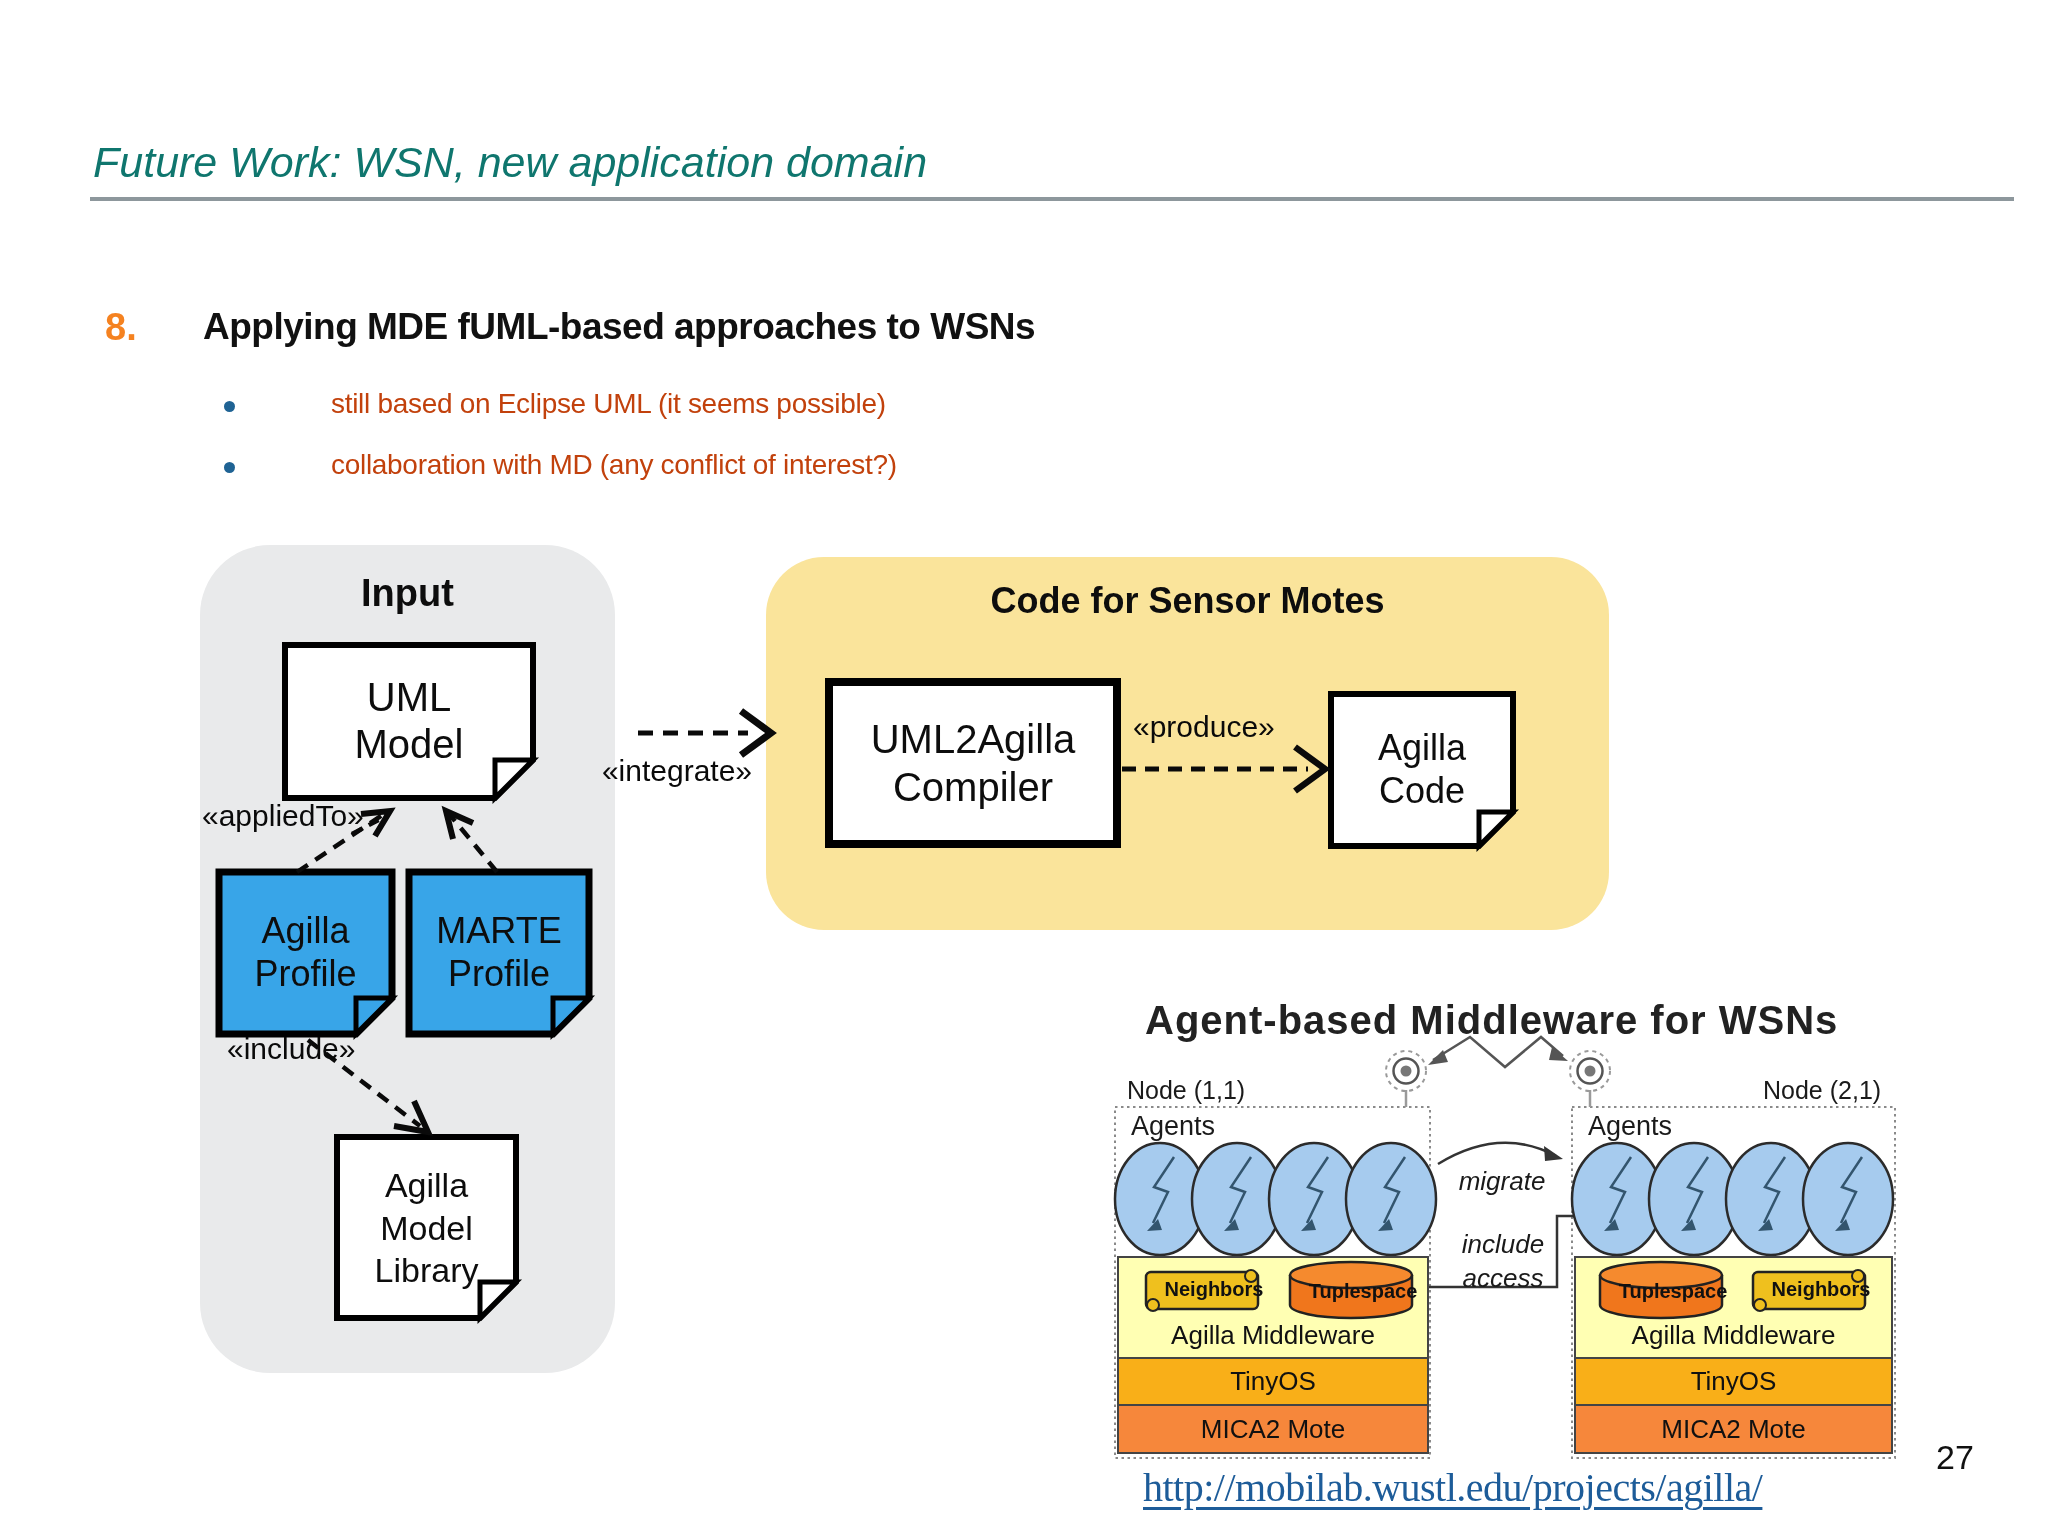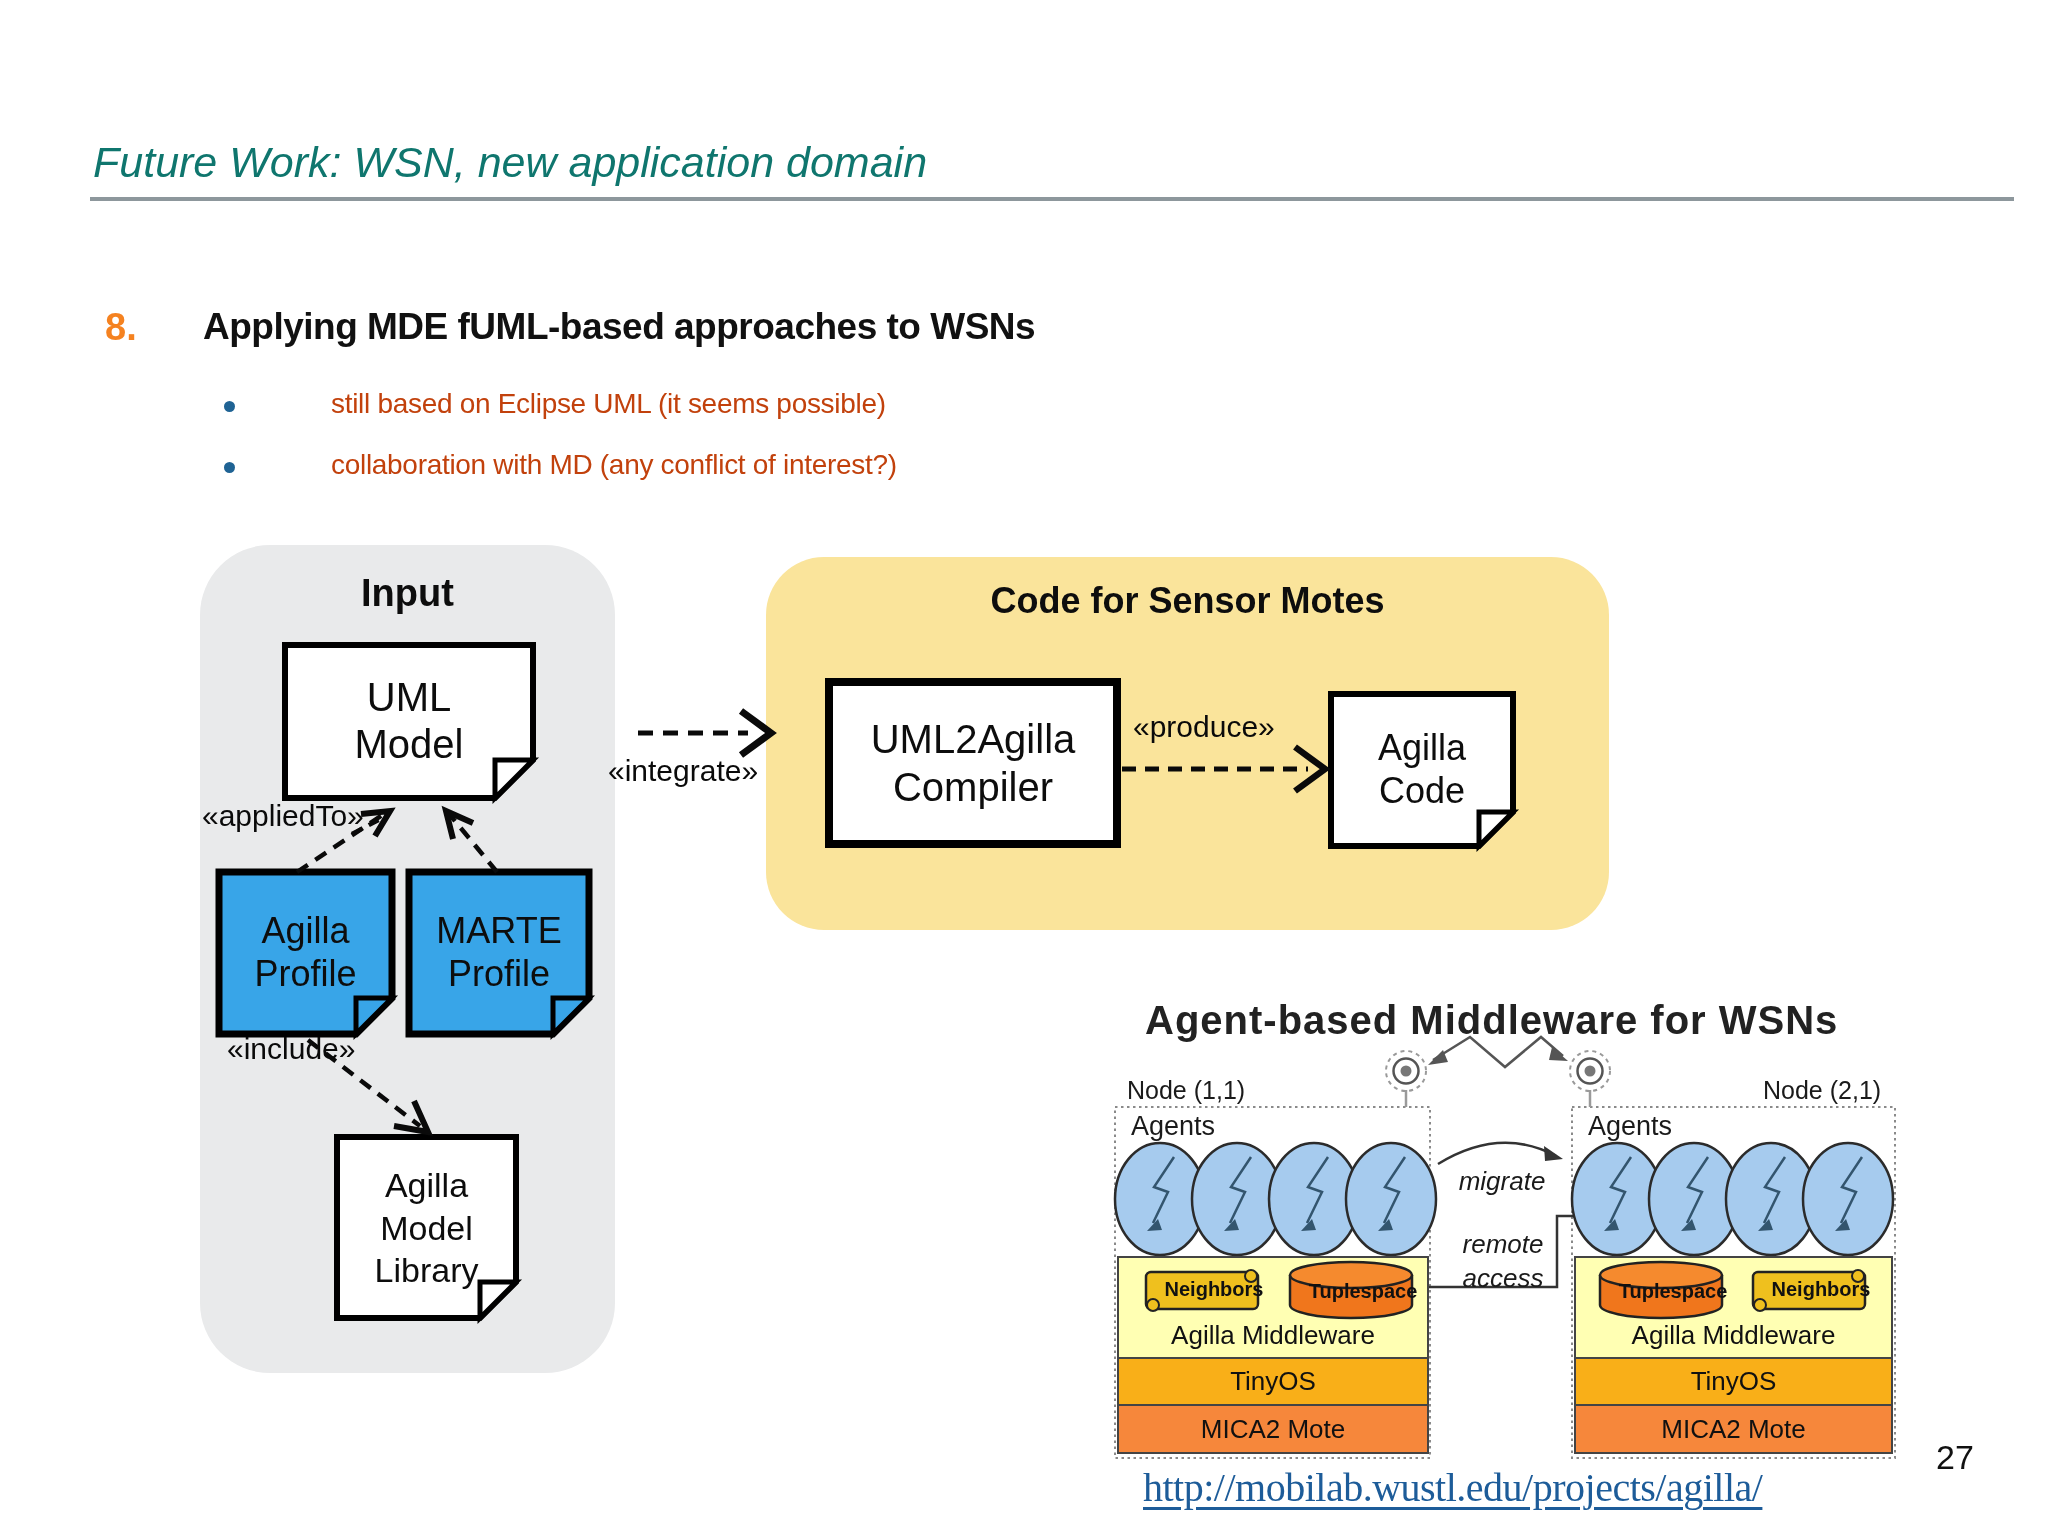--- a/index.html
+++ b/index.html
@@ -166,36 +166,36 @@
 Model</div>
   <div class="abs guillemet" style="left:202px;top:799px">«appliedTo»</div>
   <div class="abs cbox note-text-sm" style="left:219px;top:878px;width:173px;height:148px">Agilla
 Profile</div>
   <div class="abs cbox note-text-sm" style="left:409px;top:878px;width:180px;height:148px">MARTE
 Profile</div>
   <div class="abs guillemet" style="left:227px;top:1032px">«include»</div>
   <div class="abs cbox" style="left:337px;top:1145px;width:179px;height:166px;font-size:34px;line-height:1.25">Agilla
 Model
 Library</div>
-  <div class="abs guillemet" style="left:608px;top:754px;width:170px;">«integrate»</div>
+  <div class="abs guillemet" style="left:592px;top:754px;width:170px;text-align:center">«integrate»</div>
 
   <div class="abs grp-title" style="left:766px;top:580px;width:843px;font-size:36px">Code for Sensor Motes</div>
   <div class="abs cbox" style="left:829px;top:682px;width:288px;height:162px;font-size:40px;line-height:1.2">UML2Agilla
 Compiler</div>
   <div class="abs guillemet" style="left:1133px;top:710px;width:184px;text-align:left">«produce»</div>
   <div class="abs cbox note-text-sm" style="left:1331px;top:700px;width:182px;height:138px">Agilla
 Code</div>
 
   <div class="abs mw-title" style="left:1145px;top:998px">Agent-based Middleware for WSNs</div>
   <div class="abs node-label" style="left:1127px;top:1076px">Node (1,1)</div>
   <div class="abs node-label" style="left:1763px;top:1076px">Node (2,1)</div>
   <div class="abs agents-label" style="left:1131px;top:1111px">Agents</div>
   <div class="abs agents-label" style="left:1588px;top:1111px">Agents</div>
   <div class="abs ital" style="left:1437px;top:1165px;width:130px;text-align:center">migrate</div>
-  <div class="abs ital cbox" style="left:1429px;top:1228px;width:148px">remote
+  <div class="abs ital cbox" style="left:1429px;top:1228px;width:148px">include
 access</div>
 
   <div class="abs cbox chip-label" style="left:1146px;top:1272px;width:112px;height:34px">Neighbors</div>
   <div class="abs cbox chip-label" style="left:1290px;top:1272px;width:122px;height:38px">Tuplespace</div>
   <div class="abs cbox chip-label" style="left:1600px;top:1272px;width:122px;height:38px">Tuplespace</div>
   <div class="abs cbox chip-label" style="left:1753px;top:1272px;width:112px;height:34px">Neighbors</div>
 
   <div class="abs bar-label" style="left:1118px;top:1320px;width:310px;text-align:center">Agilla Middleware</div>
   <div class="abs bar-label" style="left:1575px;top:1320px;width:317px;text-align:center">Agilla Middleware</div>
   <div class="abs bar-label" style="left:1118px;top:1366px;width:310px;text-align:center">TinyOS</div>

